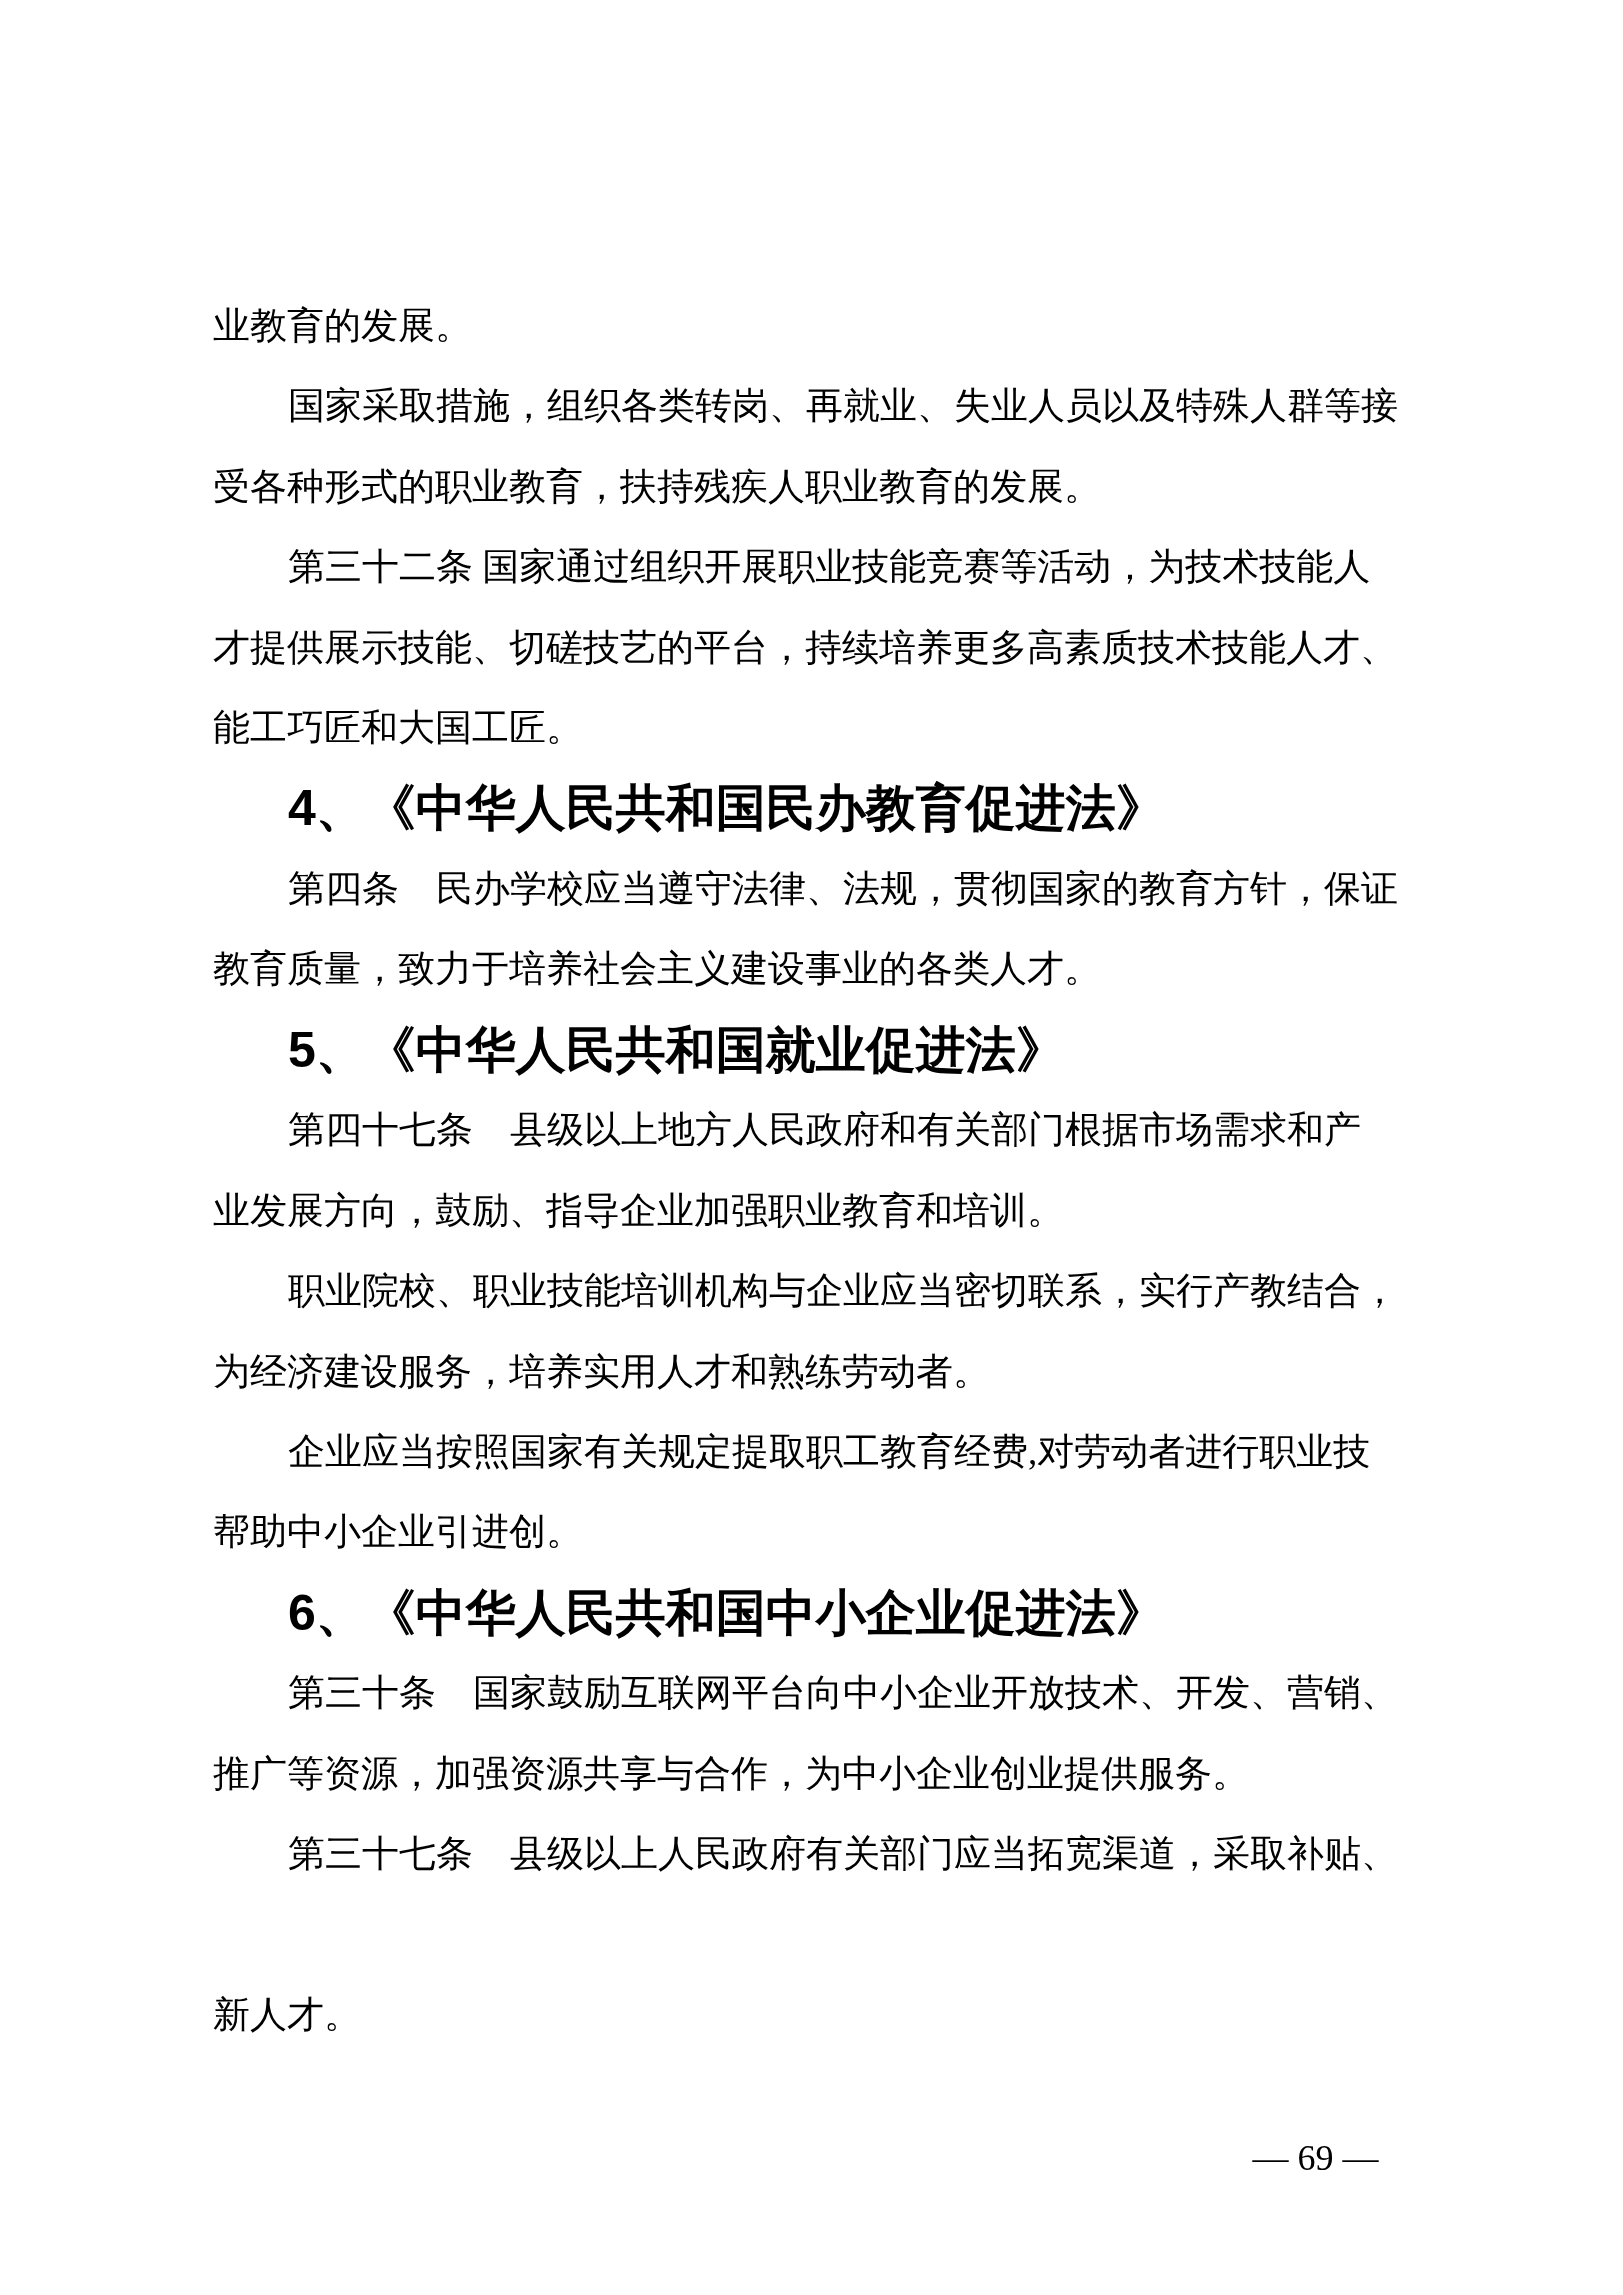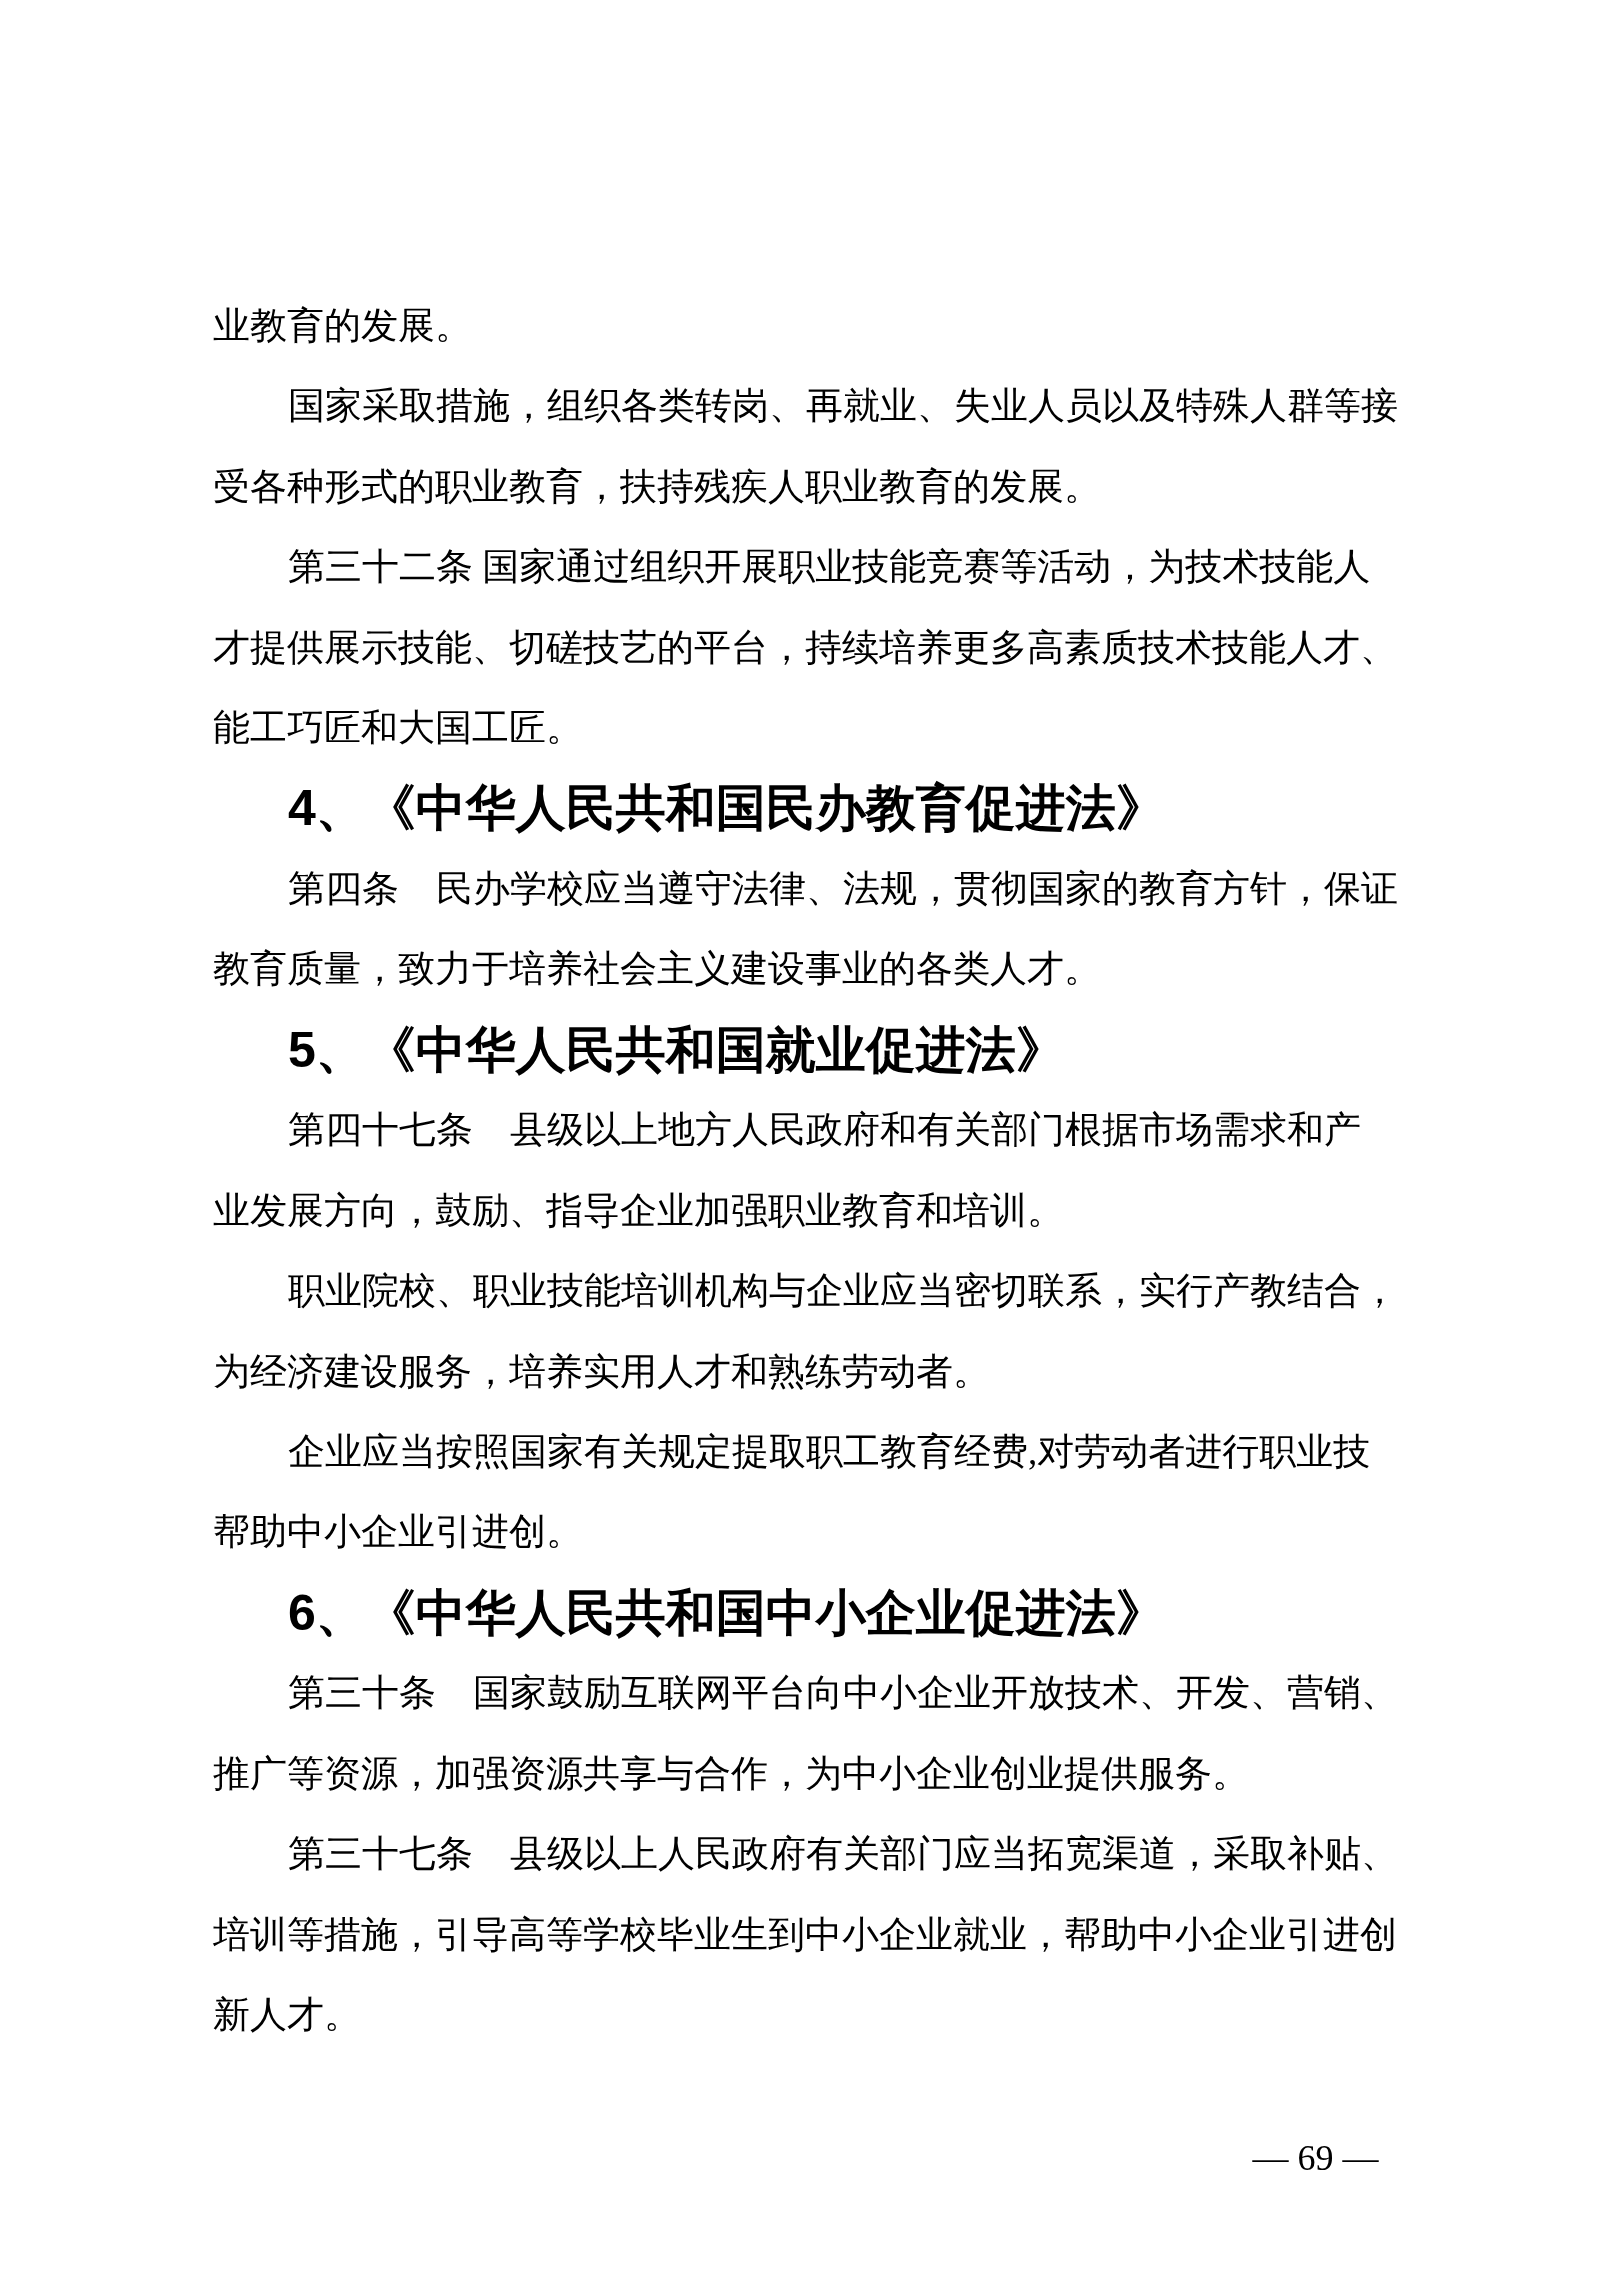--- a/index.html
+++ b/index.html
@@ -64,19 +64,18 @@
   <div class="line indent" style="top:1109px">第四十七条　县级以上地方人民政府和有关部门根据市场需求和产</div>
   <div class="line" style="top:1190px">业发展方向，鼓励、指导企业加强职业教育和培训。</div>
   <div class="line indent" style="top:1270px">职业院校、职业技能培训机构与企业应当密切联系，实行产教结合，</div>
   <div class="line" style="top:1351px">为经济建设服务，培养实用人才和熟练劳动者。</div>
   <div class="line indent" style="top:1431px">企业应当按照国家有关规定提取职工教育经费,对劳动者进行职业技</div>
   <div class="line" style="top:1511px">帮助中小企业引进创。</div>
   <div class="line indent heading" style="top:1592px">6、《中华人民共和国中小企业促进法》</div>
   <div class="line indent" style="top:1672px">第三十条　国家鼓励互联网平台向中小企业开放技术、开发、营销、</div>
   <div class="line" style="top:1753px">推广等资源，加强资源共享与合作，为中小企业创业提供服务。</div>
   <div class="line indent" style="top:1833px">第三十七条　县级以上人民政府有关部门应当拓宽渠道，采取补贴、</div>
-  <div class="line" style="top:1914px">培训等措施，引导高等学校毕业生到中小企业就业，帮助中小企业引进创</div>
   <div class="line" style="top:1994px">新人才。</div>
 
   <div class="footer">— 69 —</div>
 
 </div>
 
 
 </body></html>

